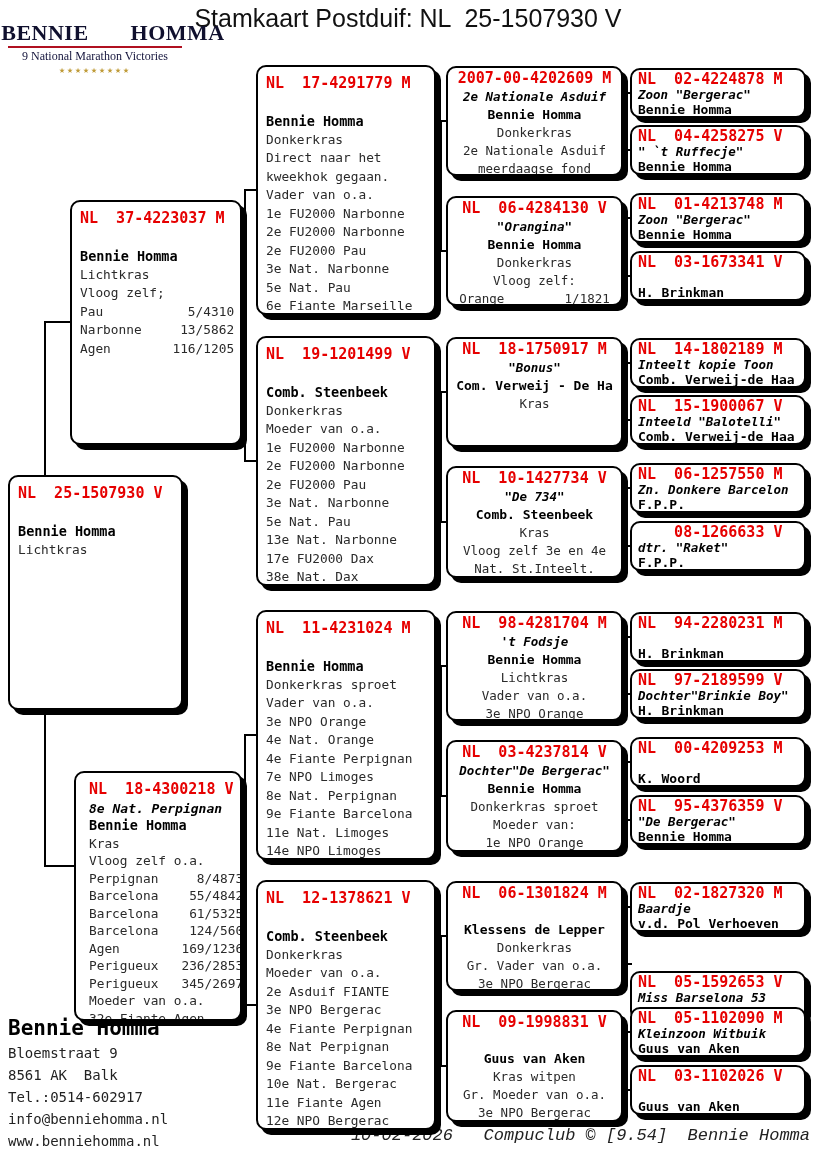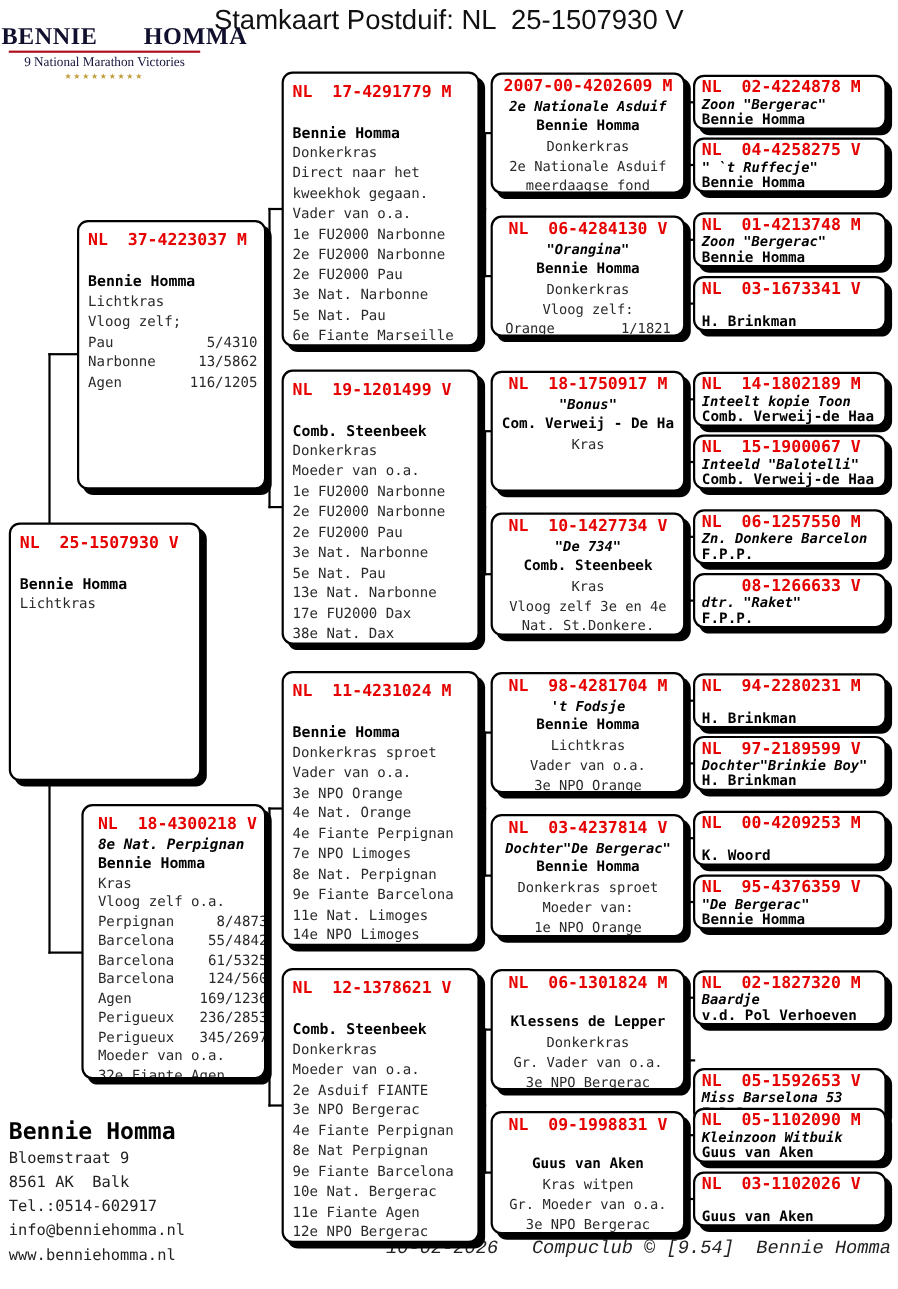--- a/index.html
+++ b/index.html
@@ -122,21 +122,21 @@
         <div class="ln">Pau           5/4310</div>
         <div class="ln">Narbonne     13/5862</div>
         <div class="ln">Agen        116/1205</div>
       </div>
       <div class="pbox big" style="left: 8px; top: 475px; width: 175px; height: 235px;">
         <div class="ring">NL  25-1507930 V</div>
         <div class="sub"></div>
         <div class="breeder">Bennie Homma</div>
         <div class="ln">Lichtkras</div>
       </div>
-      <div class="pbox big tight" style="left: 74px; top: 731px; width: 168px; height: 250px; padding-left: 13px;">
+      <div class="pbox big tight" style="left: 74px; top: 771px; width: 168px; height: 250px; padding-left: 13px;">
         <div class="ring">NL  18-4300218 V</div>
         <div class="sub">8e Nat. Perpignan</div>
         <div class="breeder">Bennie Homma</div>
         <div class="ln">Kras</div>
         <div class="ln">Vloog zelf o.a.</div>
         <div class="ln">Perpignan     8/4873</div>
         <div class="ln">Barcelona    55/4842</div>
         <div class="ln">Barcelona    61/5325</div>
         <div class="ln">Barcelona    124/560</div>
         <div class="ln">Agen        169/1236</div>
@@ -226,21 +226,21 @@
         <div class="sub">"Bonus"</div>
         <div class="breeder">Com. Verweij - De Ha</div>
         <div class="ln">Kras</div>
       </div>
       <div class="pbox mid" style="left: 446px; top: 466px; width: 177px; height: 112px;">
         <div class="ring">NL  10-1427734 V</div>
         <div class="sub">"De 734"</div>
         <div class="breeder">Comb. Steenbeek</div>
         <div class="ln">Kras</div>
         <div class="ln">Vloog zelf 3e en 4e</div>
-        <div class="ln">Nat. St.Donkere.</div>
+        <div class="ln">Nat. St.Inteelt.</div>
       </div>
       <div class="pbox mid" style="left: 446px; top: 611px; width: 177px; height: 110px;">
         <div class="ring">NL  98-4281704 M</div>
         <div class="sub">'t Fodsje</div>
         <div class="breeder">Bennie Homma</div>
         <div class="ln">Lichtkras</div>
         <div class="ln">Vader van o.a.</div>
         <div class="ln">3e NPO Orange</div>
       </div>
       <div class="pbox mid" style="left: 446px; top: 740px; width: 177px; height: 112px;">

